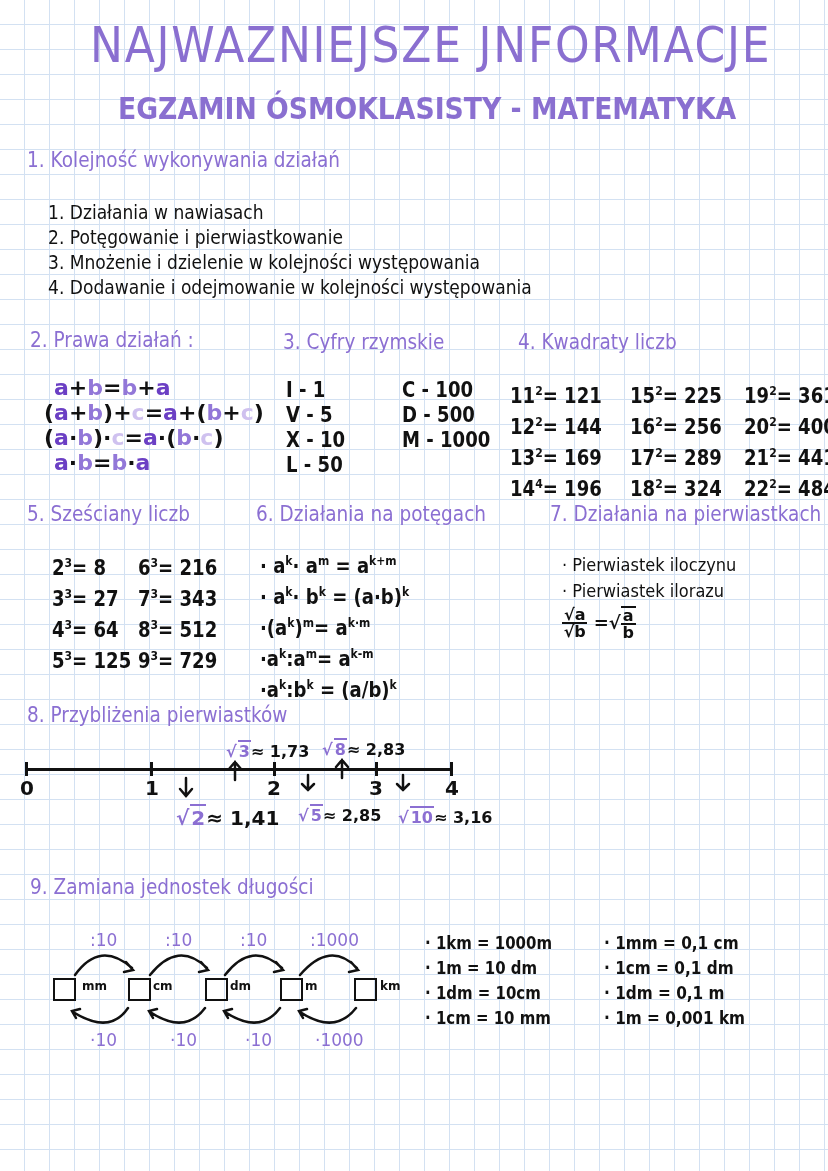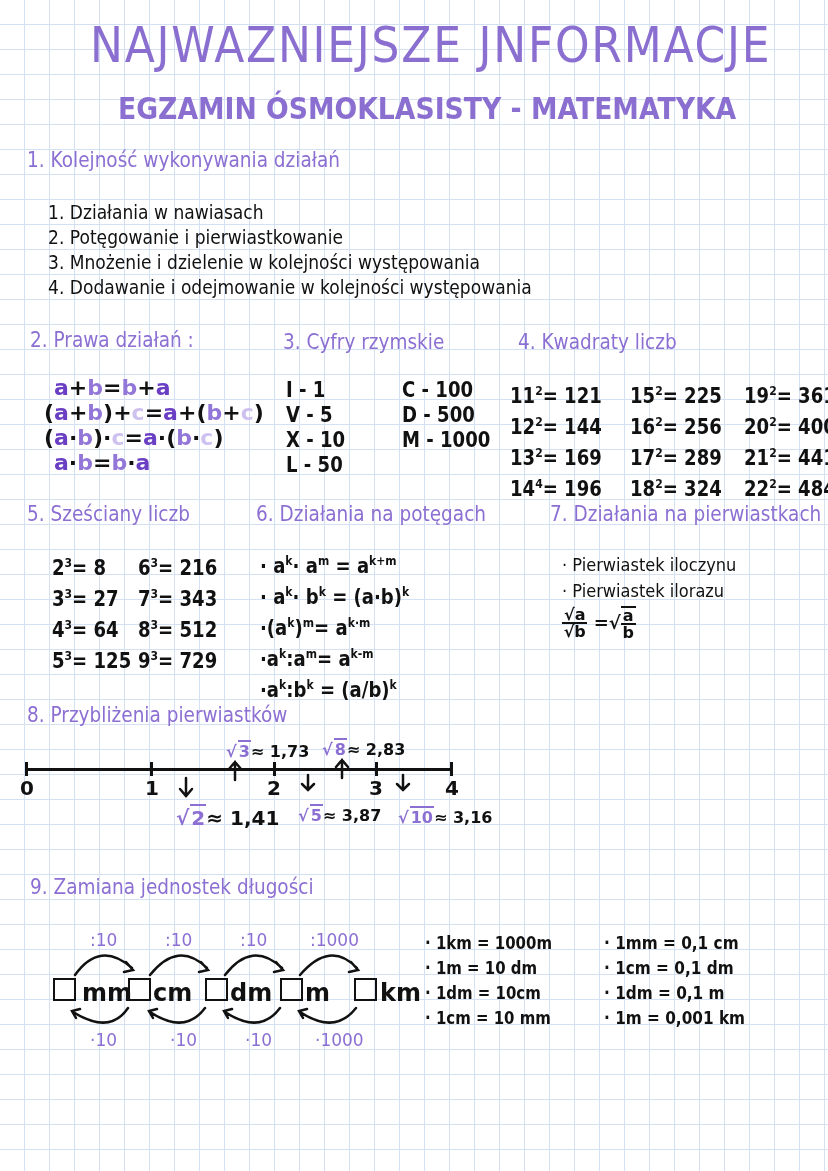--- a/index.html
+++ b/index.html
@@ -33,21 +33,21 @@
   .num { font-size: 21px; line-height: 25px; font-weight: bold; transform: scaleX(0.86); transform-origin: left top; }
   .pa { color: #6b3fc4; }
   .pb { color: #9277d8; }
   .pc { color: #cfc1ef; }
   .purple { color: #8b6fd2; }
   sup { font-size: 0.6em; }
   .numline { position: absolute; left: 26px; top: 768px; width: 426px; height: 2.5px; background: #111; }
   .tick { position: absolute; width: 2.5px; height: 14px; background: #111; top: 762px; }
   .tick-label { position: absolute; top: 776px; font-size: 20px; font-weight: bold; }
   .box { position: absolute; width: 23px; height: 23px; border: 2.5px solid #111; box-sizing: border-box; }
-  .unit-label { position: absolute; font-size: 24px; font-weight: bold; }
+  .unit-label { position: absolute; font-size: 12px; font-weight: bold; }
   .rad { display: inline-block; border-top: 2px solid currentColor; padding: 0 1px; margin-left: 1px; }
   .frac { display: inline-block; vertical-align: middle; text-align: center; font-size: 16px; line-height: 15px; }
   .frac .top { display: block; border-bottom: 2px solid #111; padding: 0 2px; }
   .frac .bot { display: block; }
   svg.arrows { position: absolute; left: 0; top: 0; overflow: visible; }
 </style>
 </head>
 <body>
 
 <div class="abs title" style="left:90px; top:16px;">NAJWAZNIEJSZE JNFORMACJE</div>
@@ -182,21 +182,21 @@
 <div class="abs" style="left:226px; top:740px; font-size:16px; font-weight:bold;">
   <span class="purple">√<span class="rad">3</span></span><span>≈ 1,73</span>
 </div>
 <div class="abs" style="left:322px; top:738px; font-size:16px; font-weight:bold;">
   <span class="purple">√<span class="rad">8</span></span><span>≈ 2,83</span>
 </div>
 <div class="abs" style="left:176px; top:804px; font-size:20px; font-weight:bold;">
   <span class="purple">√<span class="rad">2</span></span><span>≈ 1,41</span>
 </div>
 <div class="abs" style="left:298px; top:804px; font-size:16px; font-weight:bold;">
-  <span class="purple">√<span class="rad">5</span></span><span>≈ 3,87</span>
+  <span class="purple">√<span class="rad">5</span></span><span>≈ 2,85</span>
 </div>
 <div class="abs" style="left:398px; top:806px; font-size:16px; font-weight:bold;">
   <span class="purple">√<span class="rad">10</span></span><span>≈ 3,16</span>
 </div>
 
 <div class="abs sec-h" style="left:30px; top:875px;">9. Zamiana jednostek długości</div>
 
 <div class="abs purple" style="left:90px; top:930px; font-size:17px;">:10</div>
 <div class="abs purple" style="left:165px; top:930px; font-size:17px;">:10</div>
 <div class="abs purple" style="left:240px; top:930px; font-size:17px;">:10</div>

